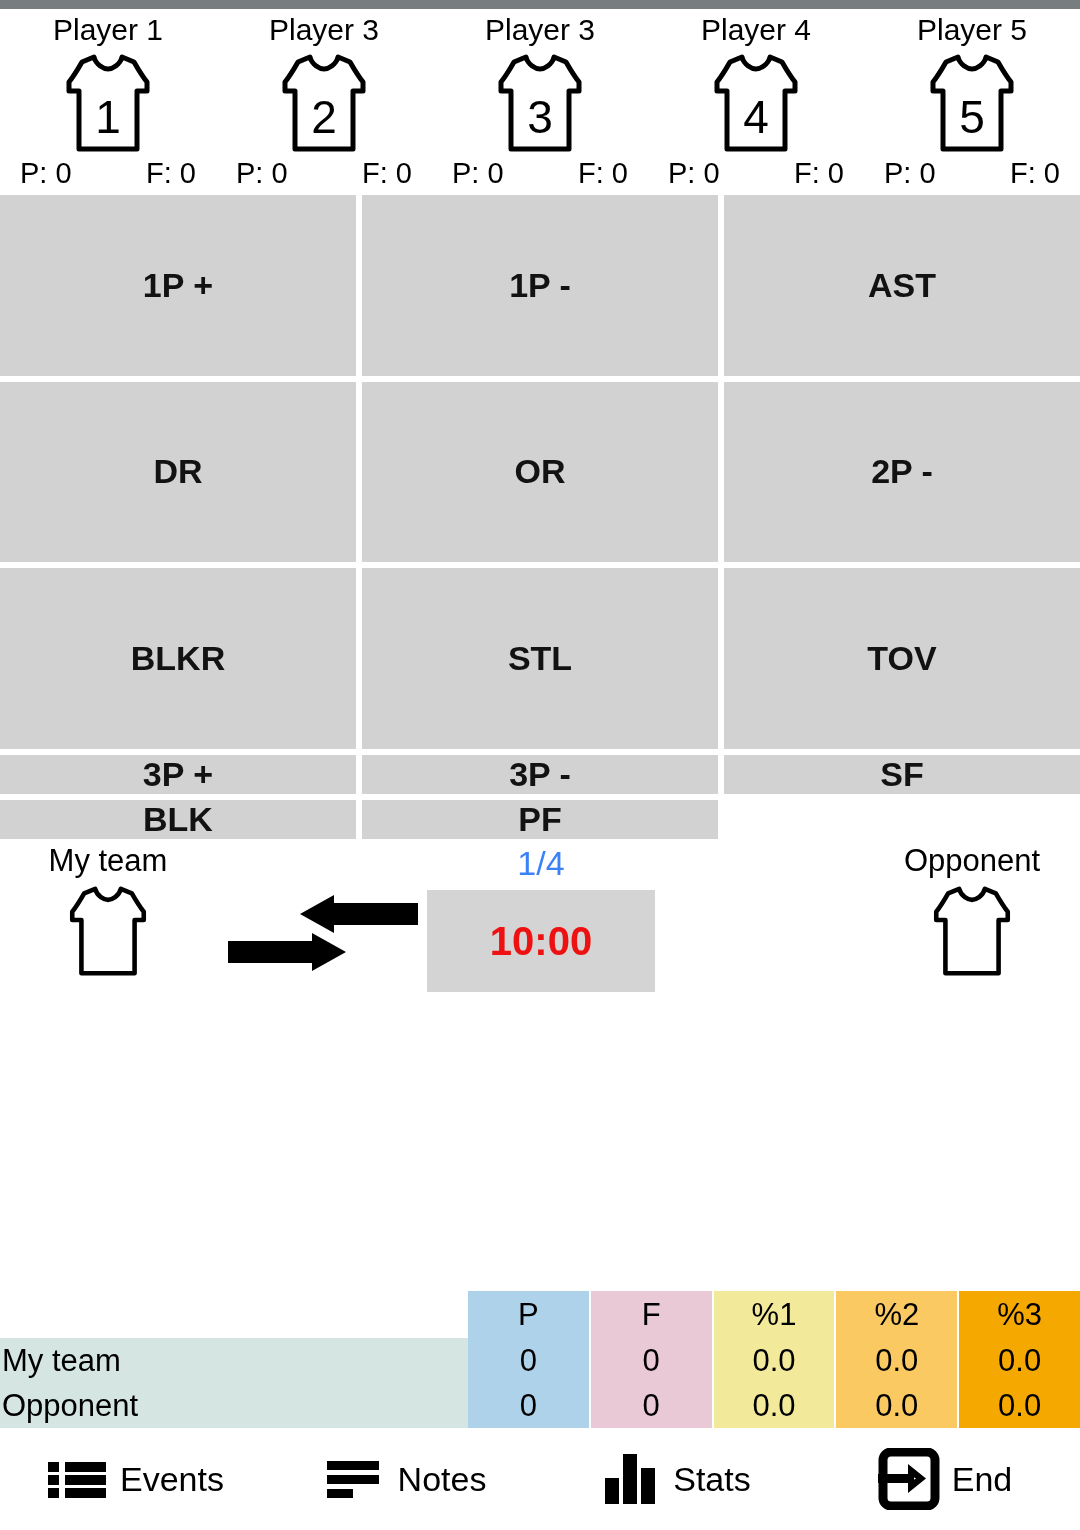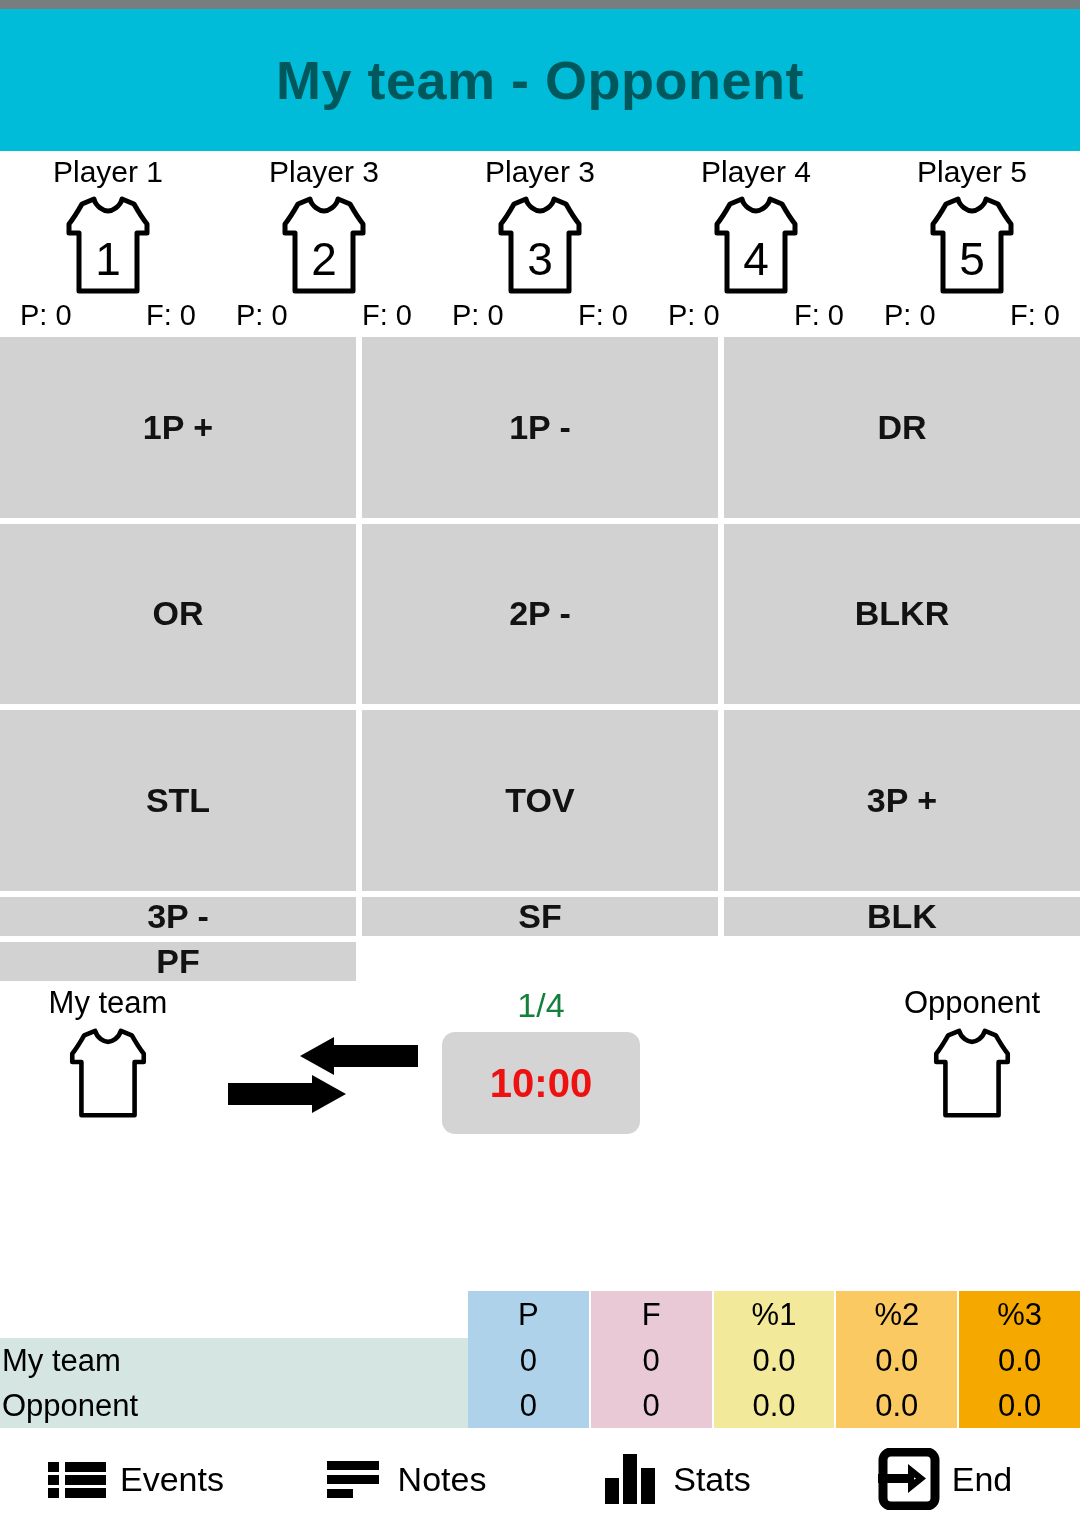--- a/index.html
+++ b/index.html
@@ -169,30 +169,30 @@
     position: absolute;
     left: 442px;
     top: 0;
     width: 198px;
     display: flex;
     flex-direction: column;
     align-items: center;
   }
   .period {
     font-size: 34px;
-    color: #15803d;
+    color: #3b82f6;
     line-height: 40px;
   }
   .timer-btn {
     margin-top: 7px;
-    width: 198px;
+    width: 228px;
     height: 102px;
     background: #d4d4d4;
     border: none;
-    border-radius: 13px;
+    border-radius: 0;
     display: flex;
     align-items: center;
     justify-content: center;
     font-family: "Liberation Sans", sans-serif;
     font-size: 40px;
     font-weight: bold;
     color: #ee1111;
     cursor: pointer;
   }
 
@@ -277,23 +277,20 @@
     white-space: nowrap;
   }
 </style>
 </head>
 <body>
 
 <div id="app">
 
   <div class="status-bar"></div>
 
-  <div class="header">
-    <div class="header-title">My team - Opponent</div>
-  </div>
 
   <div class="players-row">
     <div class="player-col">
       <div class="player-name">Player 1</div>
       <div class="jersey-wrap">
         <svg viewBox="0 0 96 104">
           <path d="M34 6 C36 14 44 18 48 18 C52 18 60 14 62 6 L74 11 C78 18 83 26 87 31 L87 40 L77 40 L77 98 L19 98 L19 40 L9 40 L9 31 C13 26 18 18 22 11 Z" fill="#ffffff" stroke="#000000" stroke-width="5" stroke-linejoin="round"></path>
           <text class="jersey-num" x="48" y="82" text-anchor="middle">1</text>
         </svg>
       </div>
@@ -355,20 +352,21 @@
     </div>
     <div class="pf-col">
       <span>P: 0</span>
       <span>F: 0</span>
     </div>
   </div>
 
   <div class="action-grid">
     <button class="action-btn">1P +</button>
     <button class="action-btn">1P -</button>
+    <button class="action-btn">AST</button>
     <button class="action-btn">DR</button>
     <button class="action-btn">OR</button>
     <button class="action-btn">2P -</button>
     <button class="action-btn">BLKR</button>
     <button class="action-btn">STL</button>
     <button class="action-btn">TOV</button>
     <button class="action-btn">3P +</button>
     <button class="action-btn">3P -</button>
     <button class="action-btn">SF</button>
     <button class="action-btn">BLK</button>

